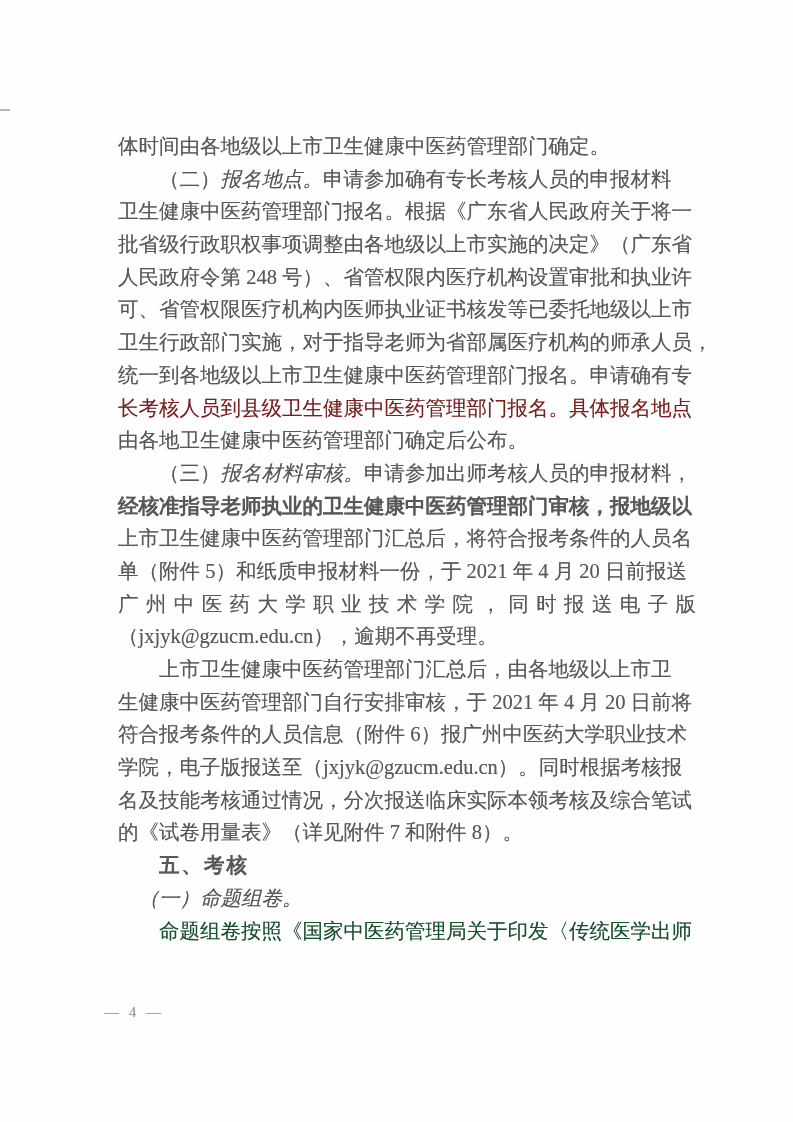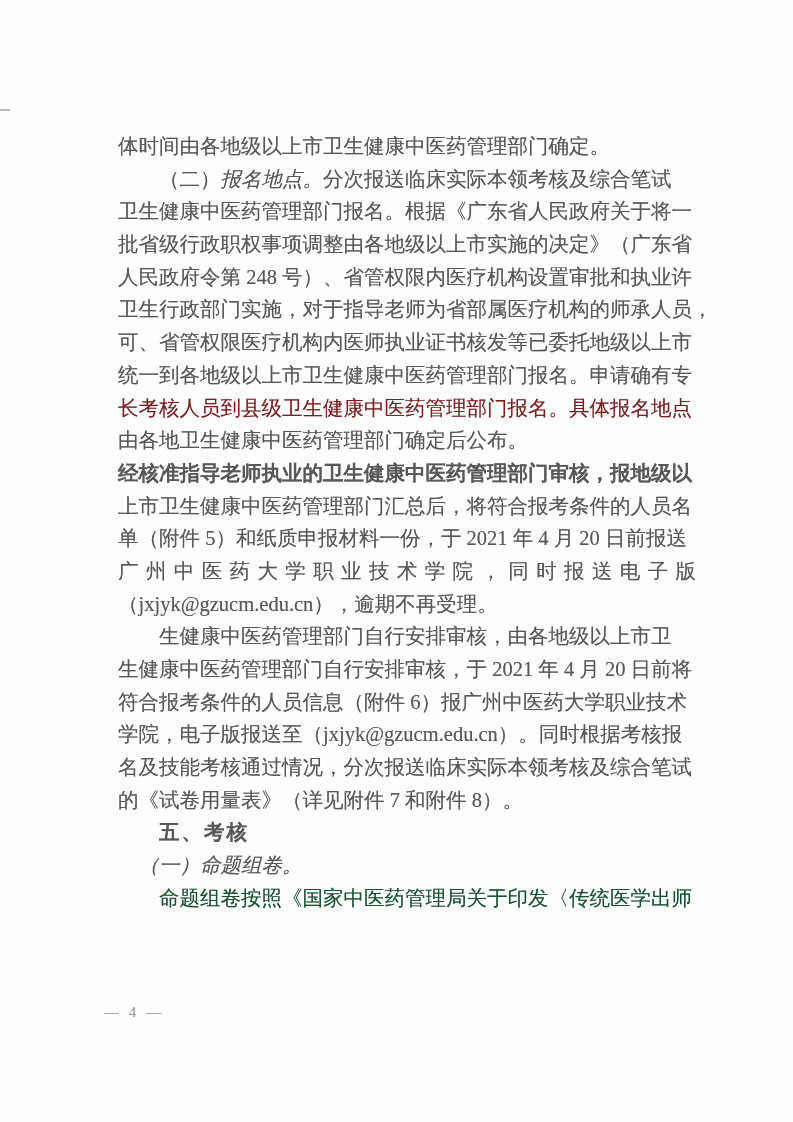--- a/index.html
+++ b/index.html
@@ -56,35 +56,36 @@
     text-shadow:0 0 0.5px rgba(150,150,150,0.5);
   }
 </style>
 </head>
 <body>
 
 <div class="page" style="background: rgb(254, 254, 254);">
   <div class="scan-artifact"></div>
   <div class="textblock" id="textblock">
       <div class="line" style="color: rgb(88, 88, 88);"><span class="seg-normal">体时间由各地级以上市卫生健康中医药管理部门确定。</span></div>
-      <div class="line" style="padding-left: 41px; color: rgb(88, 88, 88);"><span class="seg-normal">（二）</span><span class="seg-em">报名地点。</span><span class="seg-normal">分次报送临床实际本领考核及综合笔试</span></div>
+      <div class="line" style="padding-left: 41px; color: rgb(88, 88, 88);"><span class="seg-normal">（二）</span><span class="seg-em">报名地点。</span><span class="seg-normal">申请参加确有专长考核人员的申报材料</span></div>
       <div class="line" style="color: rgb(88, 88, 88);"><span class="seg-normal">卫生健康中医药管理部门报名。根据《广东省人民政府关于将一</span></div>
       <div class="line" style="color: rgb(88, 88, 88);"><span class="seg-normal">批省级行政职权事项调整由各地级以上市实施的决定》（广东省</span></div>
       <div class="line" style="color: rgb(88, 88, 88);"><span class="seg-normal">人民政府令第 248 号）、省管权限内医疗机构设置审批和执业许</span></div>
+      <div class="line" style="color: rgb(88, 88, 88);"><span class="seg-normal">可、省管权限医疗机构内医师执业证书核发等已委托地级以上市</span></div>
       <div class="line" style="color: rgb(88, 88, 88);"><span class="seg-normal">卫生行政部门实施，对于指导老师为省部属医疗机构的师承人员，</span></div>
-      <div class="line" style="color: rgb(88, 88, 88);"><span class="seg-normal">可、省管权限医疗机构内医师执业证书核发等已委托地级以上市</span></div>
       <div class="line" style="color: rgb(88, 88, 88);"><span class="seg-normal">统一到各地级以上市卫生健康中医药管理部门报名。申请确有专</span></div>
       <div class="line" style="color: #7f1d1d;"><span class="seg-normal">长考核人员到县级卫生健康中医药管理部门报名。具体报名地点</span></div>
       <div class="line" style="color: rgb(88, 88, 88);"><span class="seg-normal">由各地卫生健康中医药管理部门确定后公布。</span></div>
+      <div class="line" style="padding-left: 41px; color: rgb(88, 88, 88);"><span class="seg-normal">（三）</span><span class="seg-em">报名材料审核。</span><span class="seg-normal">申请参加出师考核人员的申报材料，</span></div>
       <div class="line" style="color: rgb(88, 88, 88); font-weight: bold;"><span class="seg-normal">经核准指导老师执业的卫生健康中医药管理部门审核，报地级以</span></div>
       <div class="line" style="color: rgb(88, 88, 88);"><span class="seg-normal">上市卫生健康中医药管理部门汇总后，将符合报考条件的人员名</span></div>
       <div class="line" style="color: rgb(88, 88, 88);"><span class="seg-normal">单（附件 5）和纸质申报材料一份，于 2021 年 4 月 20 日前报送</span></div>
       <div class="line spread" style="color: rgb(88, 88, 88);"><span class="seg-normal">广州中医药大学职业技术学院，同时报送电子版</span></div>
       <div class="line" style="color: rgb(88, 88, 88);"><span class="seg-normal">（jxjyk@gzucm.edu.cn），逾期不再受理。</span></div>
-      <div class="line" style="padding-left: 41px; color: rgb(88, 88, 88);"><span class="seg-normal">生健康中医药管理部门自行安排审核，由各地级以上市卫</span></div>
+      <div class="line" style="padding-left: 41px; color: rgb(88, 88, 88);"><span class="seg-normal">上市卫生健康中医药管理部门汇总后，由各地级以上市卫</span></div>
       <div class="line" style="color: rgb(88, 88, 88);"><span class="seg-normal">生健康中医药管理部门自行安排审核，于 2021 年 4 月 20 日前将</span></div>
       <div class="line" style="color: rgb(88, 88, 88);"><span class="seg-normal">符合报考条件的人员信息（附件 6）报广州中医药大学职业技术</span></div>
       <div class="line" style="color: rgb(88, 88, 88);"><span class="seg-normal">学院，电子版报送至（jxjyk@gzucm.edu.cn）。同时根据考核报</span></div>
       <div class="line" style="color: rgb(88, 88, 88);"><span class="seg-normal">名及技能考核通过情况，分次报送临床实际本领考核及综合笔试</span></div>
       <div class="line" style="color: rgb(88, 88, 88);"><span class="seg-normal">的《试卷用量表》（详见附件 7 和附件 8）。</span></div>
       <div class="line" style="padding-left: 41px; color: rgb(88, 88, 88);"><span class="seg-bold">五、考核</span></div>
       <div class="line" style="padding-left: 20.5px; color: rgb(88, 88, 88);"><span class="seg-em">（一）命题组卷。</span></div>
       <div class="line" style="padding-left: 41px; color: #14532d;"><span class="seg-normal">命题组卷按照《国家中医药管理局关于印发〈传统医学出师</span></div>
     </div>
   <div class="page-number" style="color: rgb(154, 154, 154);">— 4 —</div>

